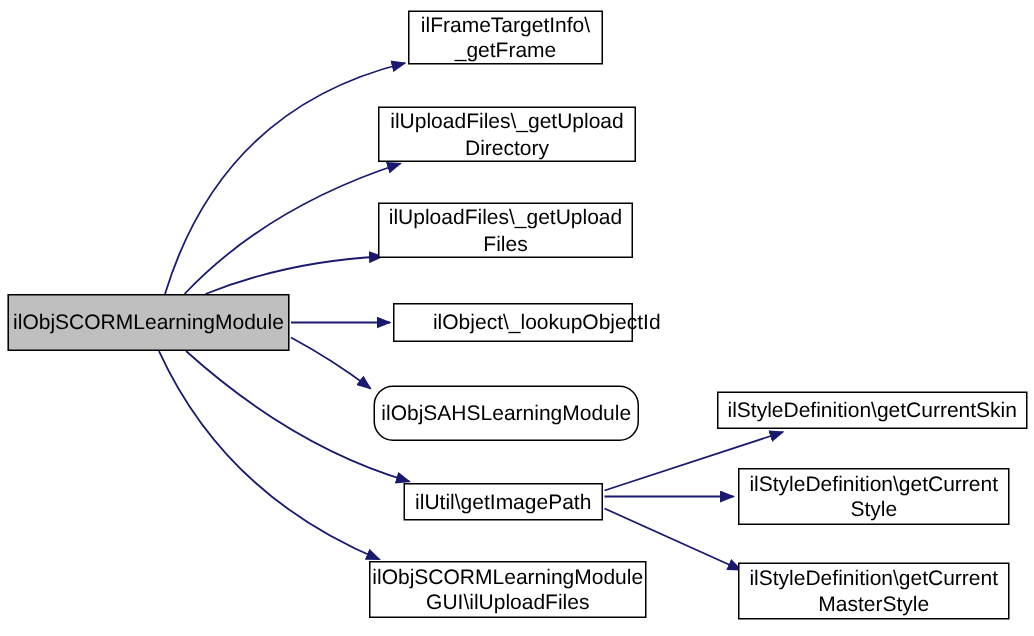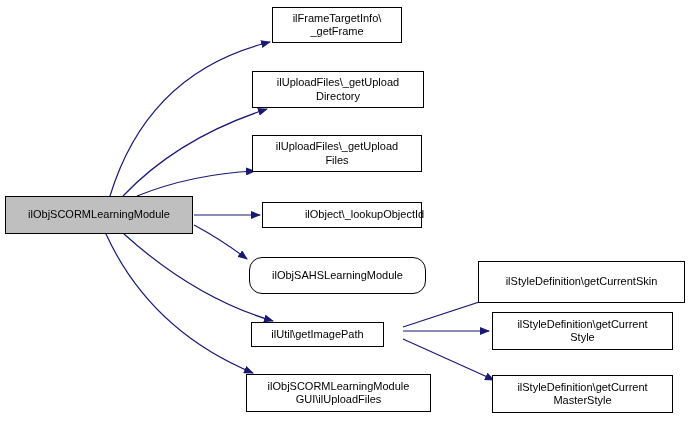--- a/index.html
+++ b/index.html
@@ -25,21 +25,21 @@
     position: absolute;
     box-sizing: border-box;
     border: 1px solid #000000;
     background: #ffffff;
     color: #000000;
     display: flex;
     flex-direction: column;
     align-items: center;
     justify-content: center;
     text-align: center;
-    font-size: 11px;
+    font-size: 14px;
     line-height: 1.22;
     white-space: nowrap;
     cursor: pointer;
   }
   .node.highlight {
     background: #bfbfbf;
   }
   .node .line {
     display: block;
   }
@@ -80,28 +80,28 @@
     <div class="node" style="left: 252px; top: 135px; width: 170px; height: 37px;">
       <span class="line">ilUploadFiles\_getUpload</span>
       <span class="line">Files</span>
     </div>
     <div class="node" style="left: 262px; top: 202px; width: 160px; height: 26px; padding-left: 45px;">
       <span class="line">ilObject\_lookupObjectId</span>
     </div>
     <div class="node" style="left: 249px; top: 257px; width: 177px; height: 37px; border-radius: 13px;">
       <span class="line">ilObjSAHSLearningModule</span>
     </div>
-    <div class="node" style="left: 251px; top: 322px; width: 133px; height: 25px;">
+    <div class="node" style="left: 269px; top: 322px; width: 133px; height: 25px;">
       <span class="line">ilUtil\getImagePath</span>
     </div>
     <div class="node" style="left: 246px; top: 374px; width: 185px; height: 38px;">
       <span class="line">ilObjSCORMLearningModule</span>
       <span class="line">GUI\ilUploadFiles</span>
     </div>
-    <div class="node" style="left: 478px; top: 261px; width: 207px; height: 42px;">
+    <div class="node" style="left: 478px; top: 261px; width: 207px; height: 25px;">
       <span class="line">ilStyleDefinition\getCurrentSkin</span>
     </div>
     <div class="node" style="left: 492px; top: 312px; width: 181px; height: 38px;">
       <span class="line">ilStyleDefinition\getCurrent</span>
       <span class="line">Style</span>
     </div>
     <div class="node" style="left: 492px; top: 375px; width: 181px; height: 38px;">
       <span class="line">ilStyleDefinition\getCurrent</span>
       <span class="line">MasterStyle</span>
     </div>

